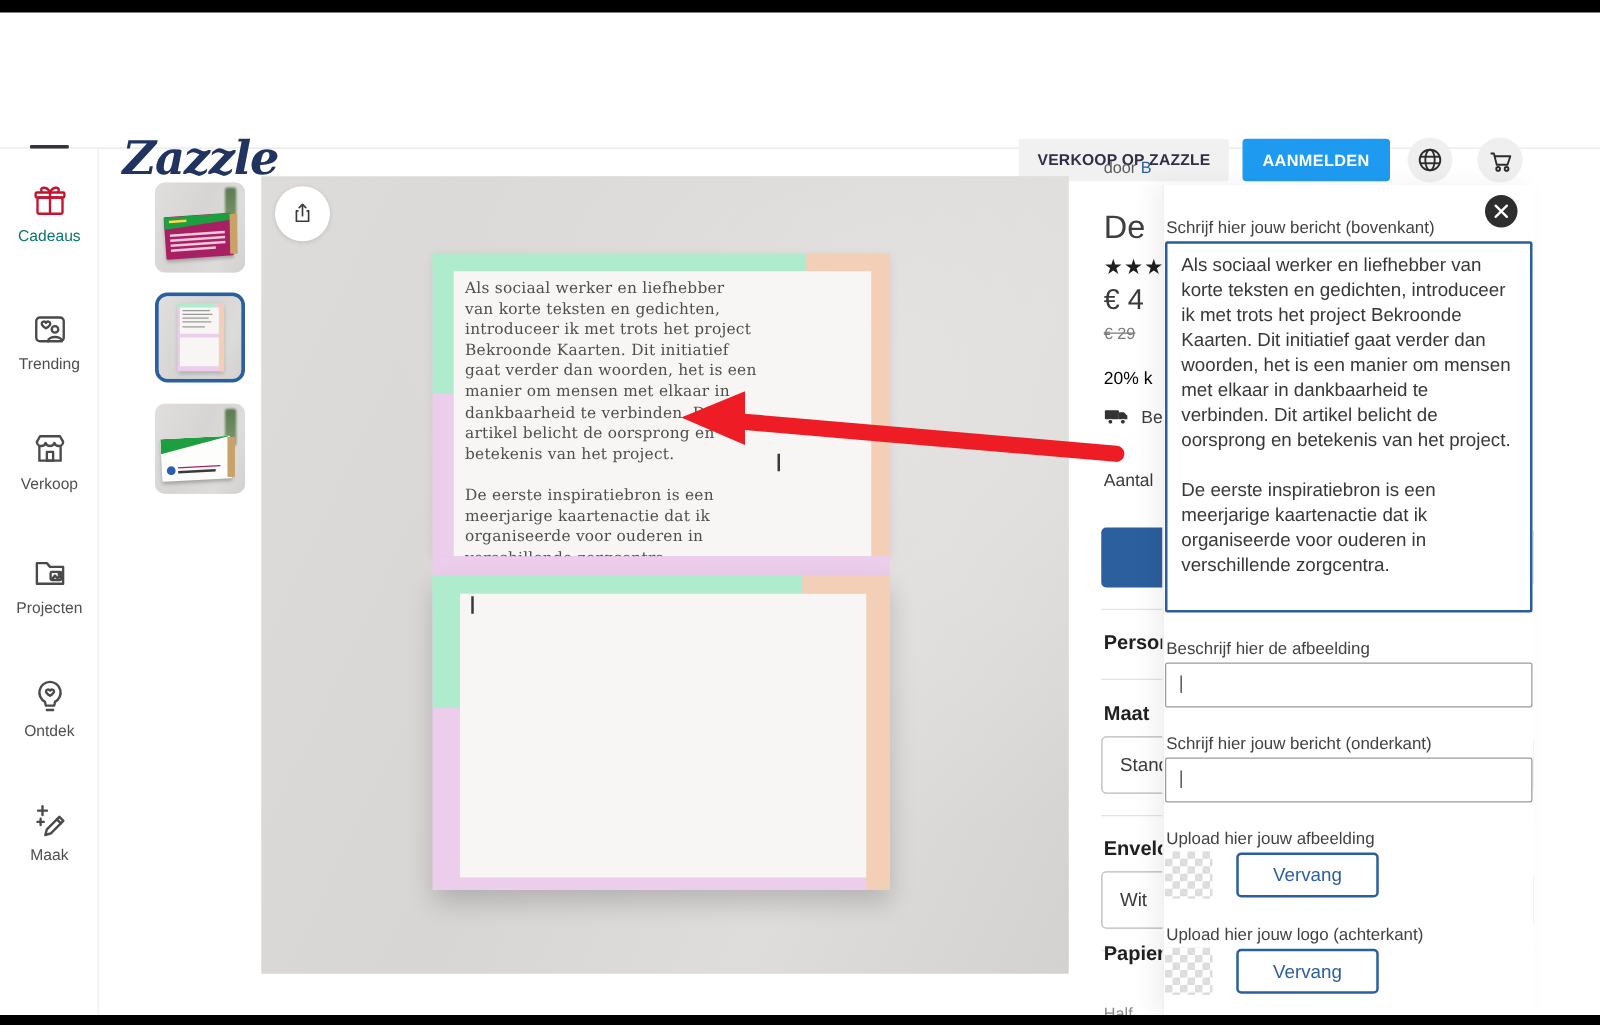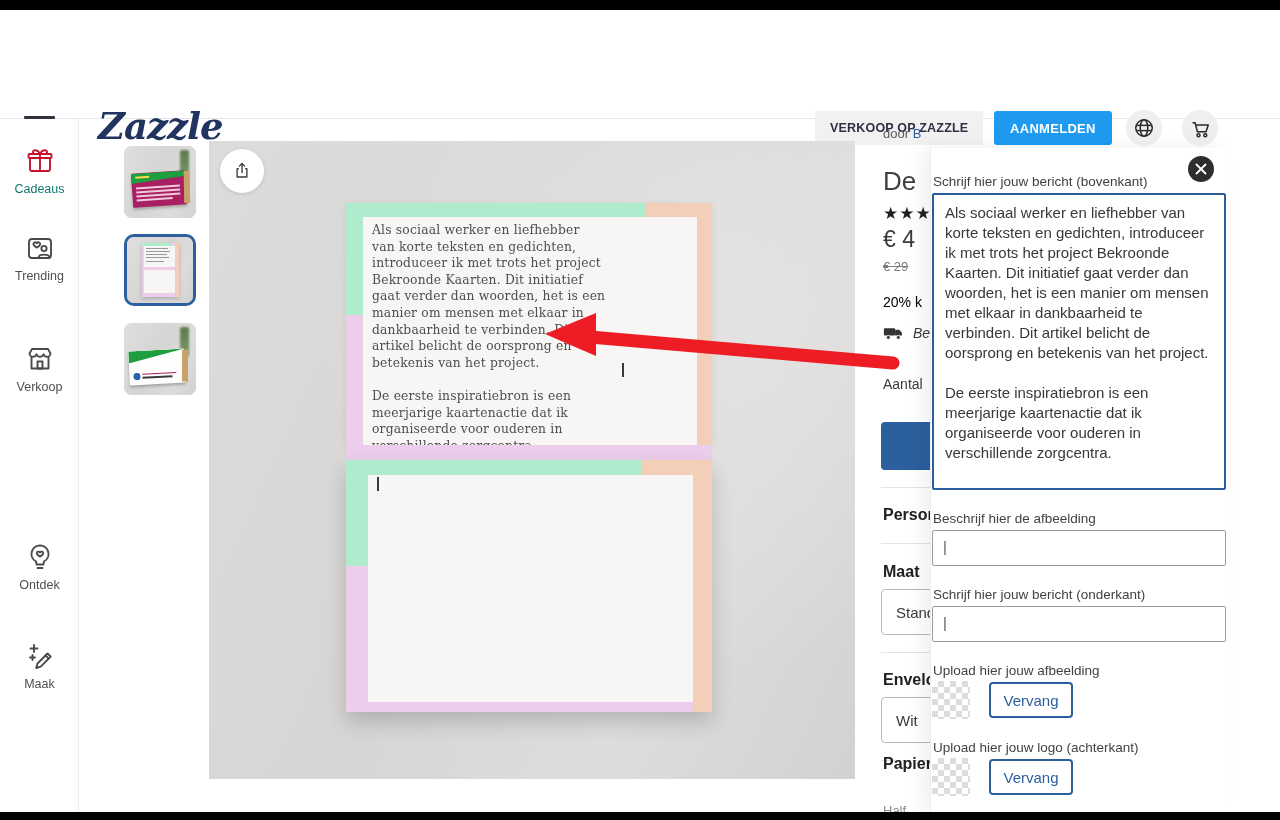--- a/index.html
+++ b/index.html
@@ -56,42 +56,42 @@
 
   
   .pcol { position:absolute; left:883px; top:119px; width:344px; height:693px; z-index:1; }
   .pcol .byline { position:absolute; top:7px; font-size:13px; color:#5b5b5b; }
   .pcol .byline a { color:#2c5f9e; text-decoration:none; cursor:pointer; }
   .pcol .ptitle { position:absolute; top:47px; font-size:26px; color:#3f3f3f; }
   .pcol .stars { position:absolute; top:84px; width:47px; overflow:hidden; white-space:nowrap; font-size:17px; color:#1f1f1f; letter-spacing:1px; cursor:pointer; }
   .pcol .price { position:absolute; top:107px; font-size:23px; color:#3a3a3a; }
   .pcol .oldprice { position:absolute; top:140px; font-size:13px; color:#7a7a7a; text-decoration:line-through; }
   .pcol .promo { position:absolute; top:175px; font-size:14px; color:#000000;text-align:center; }
-  .pcol .ship { position:absolute; top:206px; font-size:14px; color:#3a3a3a; display:flex; align-items:flex-end; gap:9px;font-style:italic; }
+  .pcol .ship { position:absolute; top:206px; font-size:14px; color:#3a3a3a; display:flex; align-items:flex-end; gap:9px; }
   .pcol .qty { position:absolute; top:257px; font-size:14px; color:#3a3a3a; }
   .pcol .cartbtn { position:absolute; top:303px; left:-2px; width:346px; height:48px; background:#2c5f9e; border:none; border-radius:4px; cursor:pointer; }
   .pcol .hr { position:absolute; left:-2px; width:346px; height:1px; background:#e3e3e3; }
   .pcol .sect { position:absolute; font-size:16px; font-weight:700; color:#202020; }
   .pcol .sel { position:absolute; left:-2px; width:346px; height:46px; border:1px solid #b9b9b9; border-radius:4px; background:#fff; font-size:15px; color:#3a3a3a; text-align:left; padding-left:14px; cursor:pointer; }
   .pcol .subtxt { position:absolute; font-size:13px; color:#8a8a8a; }
 
   
   .arrow-svg { position:absolute; left:0; top:0; width:1280px; height:820px; z-index:50; pointer-events:none; }
 
   
   .cpanel { position:absolute; left:930px; top:148px; width:297px; height:664px; background:#fff; z-index:100; border-left:1px solid #ececec; box-shadow:-8px 0 18px rgba(0,0,0,.06); }
   .cpanel .close { position:absolute; right:13px; top:8px; width:26px; height:26px; border-radius:50%; background:#2e2e2e; border:none; display:flex; align-items:center; justify-content:center; cursor:pointer; }
   .cpanel label { position:absolute; left:2px; font-size:13.5px; color:#424242; white-space:nowrap; }
   .cpanel textarea { position:absolute; left:1px; top:45px; width:294px; height:297px; border:2px solid #2a5d9c; border-radius:2px; resize:none; outline:none; padding:8px 11px; font-family:"Liberation Sans", sans-serif; font-size:15px; line-height:20px; color:#383838; }
   .tinput { position:absolute; left:1px; width:294px; height:36px; border:1px solid #9b9b9b; border-radius:2px; background:#fff; font-size:15px; color:#5a5a5a; padding:7px 10px; cursor:text; }
   .upl-row { position:absolute; left:1px; height:38px; }
   .checker { position:absolute; left:0; top:0; width:38px; height:38px;
     background-image:linear-gradient(45deg,#dcdcdc 25%,transparent 25%,transparent 75%,#dcdcdc 75%),linear-gradient(45deg,#dcdcdc 25%,#fff 25%,#fff 75%,#dcdcdc 75%);
     background-size:12px 12px; background-position:0 0,6px 6px; }
-  .btn-replace { position:absolute; left:57px; top:1px; width:84px; height:36px; background:#fff; border:2px solid #2c5f9e; border-radius:4px; color:#2c5f9e; font-size:15px; cursor:pointer; }
+  .btn-replace { position:absolute; left:57px; top:1px; width:114px; height:36px; background:#fff; border:2px solid #2c5f9e; border-radius:4px; color:#2c5f9e; font-size:15px; cursor:pointer; }
 
   svg.ic { display:block; }
 </style>
 </head>
 <body>
 
 <div class="page">
 
   <div class="bar-black-top"></div>
 
@@ -126,36 +126,45 @@
     <div class="side-item active" style="top:26px;">
       <svg class="ic" width="32" height="32" viewBox="0 0 32 32" fill="none" stroke="#c4122f" stroke-width="1.9" stroke-linecap="round" stroke-linejoin="round">
           <rect x="6" y="13" width="20" height="13" rx="1.5"></rect>
           <rect x="4.5" y="9" width="23" height="4" rx="1"></rect>
           <line x1="16" y1="9" x2="16" y2="26"></line>
           <path d="M16 9 C13.5 3.5, 7 4.5, 9.5 8.5"></path>
           <path d="M16 9 C18.5 3.5, 25 4.5, 22.5 8.5"></path>
         </svg>
       <span class="lbl">Cadeaus</span>
     </div>
-    <div class="side-item" style="top:113px;">
+    <div class="side-item" style="top:128px;">
       <svg class="ic" width="32" height="32" viewBox="0 0 32 32" fill="none" stroke="#4a4a4a" stroke-width="1.9" stroke-linecap="round" stroke-linejoin="round">
           <rect x="5" y="7" width="22" height="19" rx="3"></rect>
           <path d="M12.8 11.2 c-1-1.6-3.4-1-3.4.8 0 1.5 2 2.8 3.4 3.6 1.4-.8 3.4-2.1 3.4-3.6 0-1.8-2.4-2.4-3.4-.8z"></path>
           <circle cx="20" cy="16.5" r="2.6"></circle>
           <path d="M14.5 26 c0-4.5 11-4.5 11 0"></path>
         </svg>
       <span class="lbl">Trending</span>
     </div>
     <div class="side-item" style="top:224px;">
       <svg class="ic" width="32" height="32" viewBox="0 0 32 32" fill="none" stroke="#4a4a4a" stroke-width="1.9" stroke-linecap="round" stroke-linejoin="round">
           <path d="M7.5 14 v11.5 h17 V14"></path>
           <path d="M5.5 10.5 L8 6 h16 l2.5 4.5 c0 2-1.8 3.3-3.6 3.3 -1.7 0-3-1.3-3.4-2.5 -.4 1.2-1.7 2.5-3.5 2.5 -1.8 0-3.1-1.3-3.5-2.5 -.4 1.2-1.7 2.5-3.4 2.5 C7.3 13.8 5.5 12.5 5.5 10.5z"></path>
           <rect x="13.5" y="18.5" width="5" height="7"></rect>
         </svg>
       <span class="lbl">Verkoop</span>
+    </div>
+    <div class="side-item" style="top:323px;">
+      <svg class="ic" width="32" height="32" viewBox="0 0 32 32" fill="none" stroke="#4a4a4a" stroke-width="1.9" stroke-linecap="round" stroke-linejoin="round">
+          <path d="M5.5 25 V8.5 h8 l2.5 3 h10.5 V25 z"></path>
+          <rect x="16.5" y="15.5" width="8.5" height="6.5" rx="1"></rect>
+          <path d="M17.5 21.5 l2.5-3 2 2 1.5-1.5 1.5 2"></path>
+          <circle cx="23.5" cy="17.3" r="0.6" fill="#4a4a4a"></circle>
+        </svg>
+      <span class="lbl">Projecten</span>
     </div>
     <div class="side-item" style="top:521px;">
       <svg class="ic" width="32" height="32" viewBox="0 0 32 32" fill="none" stroke="#4a4a4a" stroke-width="1.9" stroke-linecap="round" stroke-linejoin="round">
           <path d="M13.5 23.5 l10-10 3.2 3.2 -10 10 -4.5 1.3 z"></path>
           <path d="M21.5 15.5 l3.2 3.2"></path>
           <path d="M6.5 8.5 h7 M10 5 v7"></path>
           <path d="M6 17.5 h5 M8.5 15 v5"></path>
         </svg>
       <span class="lbl">Maak</span>
     </div>

